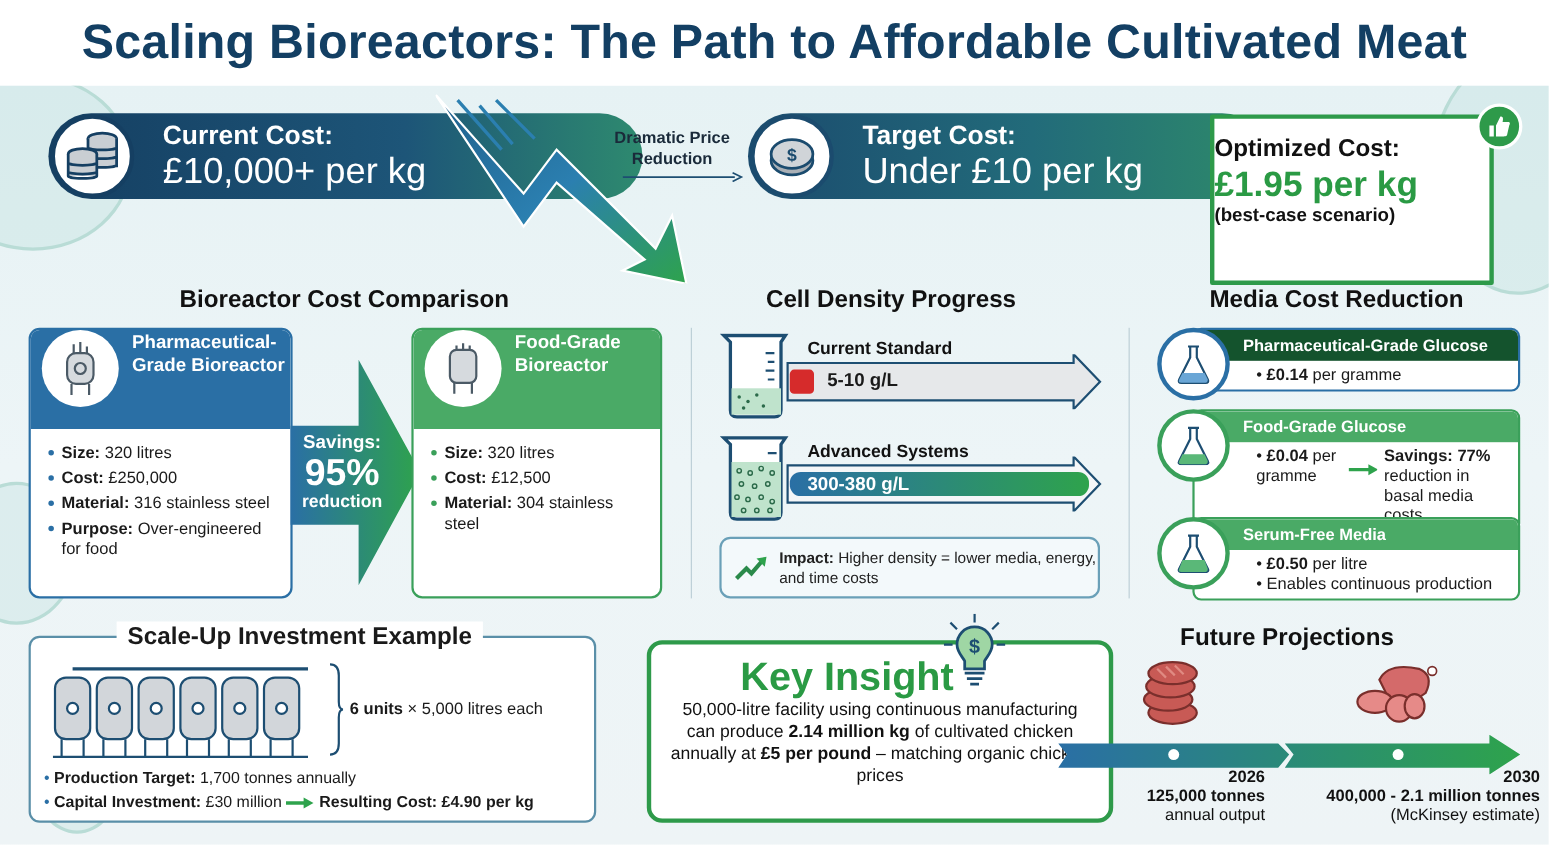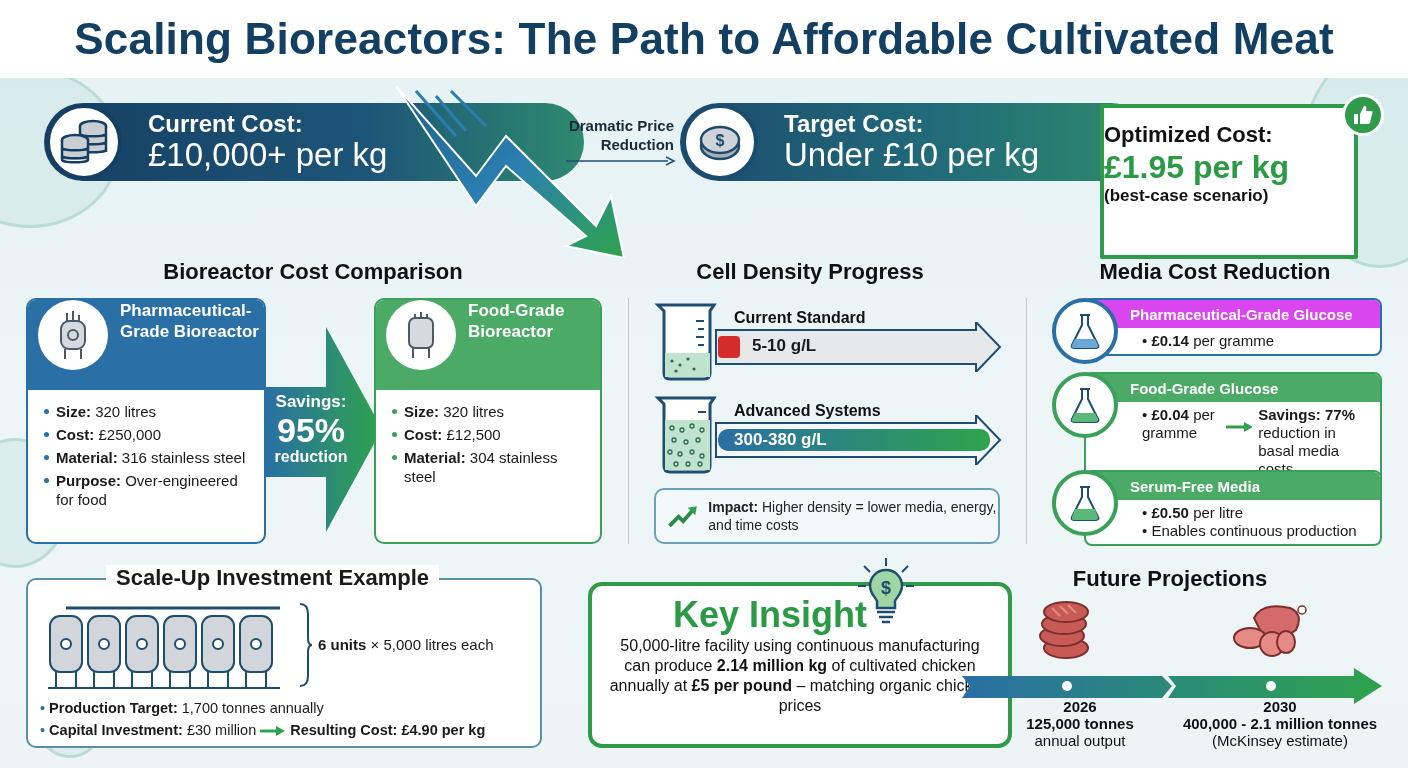--- a/index.html
+++ b/index.html
@@ -9,21 +9,21 @@
 .titlebar h1{font-size:44px;font-weight:bold;color:#133f63;letter-spacing:0.2px}
 .canvas{left:0;top:78px;width:1408px;height:690px;background:linear-gradient(180deg,#e6f2f4 0%,#edf5f7 50%,#eef4f6 100%);overflow:hidden}
 .blob{position:absolute;border-radius:50%;border:3px solid #b9dcd6;background:rgba(170,215,210,0.25)}
 .banner{height:78px;border-radius:40px;display:flex;align-items:center}
 .banner-left{left:44px;top:103px;width:540px;background:linear-gradient(90deg,#153f62 0%,#1d5578 60%,#2e8a6f 100%)}
 .banner-right{left:680px;top:103px;width:470px;background:linear-gradient(90deg,#1b4b6e 0%,#226b7a 55%,#2e8a6a 100%)}
 .coin-circle{width:76px;height:76px;border-radius:50%;background:#fff;border:4px solid #153f62;margin-left:2px;display:flex;align-items:center;justify-content:center;flex-shrink:0}
 .banner .txt{color:#fff;margin-left:26px;line-height:1.1}
 .banner .l1{font-size:24px;font-weight:bold}
 .banner .l2{font-size:33px;font-weight:normal}
-.drop-label{left:548px;top:116px;width:126px;text-align:right;font-size:15px;font-weight:bold;color:#1a2a3a;line-height:19px}
+.drop-label{left:548px;top:116px;width:126px;text-align:center;font-size:15px;font-weight:bold;color:#1a2a3a;line-height:19px}
 .opt-box{left:1100px;top:104px;width:258px;height:155px;background:#fff;border:4px solid #2e9a4a;border-radius:2px;text-align:left;padding-top:14px}
 .opt-box .a{font-size:22px;font-weight:bold;color:#111}
 .opt-box .b{font-size:32px;font-weight:bold;color:#2a9a44;line-height:38px}
 .opt-box .c{font-size:17px;font-weight:bold;color:#111}
 .thumb{left:1342px;top:94px;width:42px;height:42px;border-radius:50%;background:#2e9a4a;border:3px solid #fff;display:flex;align-items:center;justify-content:center}
 .sect-title{font-size:22px;font-weight:bold;color:#111;text-align:center}
 .card{background:#fff;border-radius:10px;overflow:hidden}
 .card-head{height:90px;display:flex;align-items:flex-start;color:#fff}
 .icon-circ{width:70px;height:70px;border-radius:50%;background:#fff;margin-left:10px;display:flex;align-items:center;justify-content:center;flex-shrink:0}
 .card-head .ht{font-size:17px;font-weight:bold;margin-left:12px;line-height:21px}
@@ -40,21 +40,21 @@
 .media-row{position:absolute;left:1052px;width:330px}
 .media-circ{position:absolute;left:0;top:0;width:66px;height:66px;border-radius:50%;background:#fff;display:flex;align-items:center;justify-content:center;z-index:2}
 .media-box{margin-left:32px;background:#fff;border-radius:8px;overflow:hidden}
 .media-box .mh{height:28px;color:#fff;font-size:15px;font-weight:bold;padding-left:44px;display:flex;align-items:center}
 .media-box .mb{font-size:15px;padding:4px 8px 4px 56px;line-height:18px}
 .scale-box{left:26px;top:578px;width:516px;height:170px;background:#fff;border:2px solid #5a8fa8;border-radius:10px}
 .scale-title{left:106px;top:565px;padding:0 10px;background:#fff;font-size:22px;font-weight:bold}
 .insight{left:588px;top:582px;width:424px;height:166px;background:#fff;border:4px solid #2e9a4a;border-radius:14px;text-align:center}
 .insight .kt{font-size:36px;font-weight:bold;color:#2a9a44;margin-top:8px;margin-right:60px}
 .insight .kb{font-size:16px;line-height:20px;color:#111;padding:0 16px}
-.timeline-lbl{text-align:center;font-size:15px;line-height:17px;color:#111}
+.timeline-lbl{text-align:right;font-size:15px;line-height:17px;color:#111}
 </style>
 </head>
 <body>
 
 <div class="abs titlebar">
   <h1>Scaling Bioreactors: The Path to Affordable Cultivated Meat</h1>
 </div>
 
 <div class="abs canvas">
   <div class="blob" style="left:-60px;top:-10px;width:180px;height:160px"></div>
@@ -253,21 +253,21 @@
 <div class="abs sect-title" style="left:1060px;top:259px;width:310px">Media Cost Reduction</div>
 
 <div class="media-row" style="top:298px">
   <div class="media-circ" style="border:4px solid #2a6fa5">
       <svg width="32" height="36" viewBox="0 0 32 36">
         <path d="M11 2h10M13 2v10L3 32c-1 2 0 3 2 3h22c2 0 3-1 2-3L19 12V2" fill="#fff" stroke="#1d4e72" stroke-width="2"></path>
         <path d="M6 26h20l3 6c0 2-1 3-2 3H5c-2 0-3-1-2-3z" fill="#6aa6d6"></path>
       </svg>
     </div>
   <div class="media-box" style="border:2px solid #2a6fa5">
-    <div class="mh" style="background:#d946ef">Pharmaceutical-Grade Glucose</div>
+    <div class="mh" style="background:#14532d">Pharmaceutical-Grade Glucose</div>
     <div class="mb">• <b>£0.14</b><span> per gramme</span></div>
   </div>
 </div>
 
 <div class="media-row" style="top:372px">
   <div class="media-circ" style="border:4px solid #3aa05a">
       <svg width="32" height="36" viewBox="0 0 32 36">
         <path d="M11 2h10M13 2v10L3 32c-1 2 0 3 2 3h22c2 0 3-1 2-3L19 12V2" fill="#fff" stroke="#1d4e72" stroke-width="2"></path>
         <path d="M6 26h20l3 6c0 2-1 3-2 3H5c-2 0-3-1-2-3z" fill="#5ab878"></path>
       </svg>

